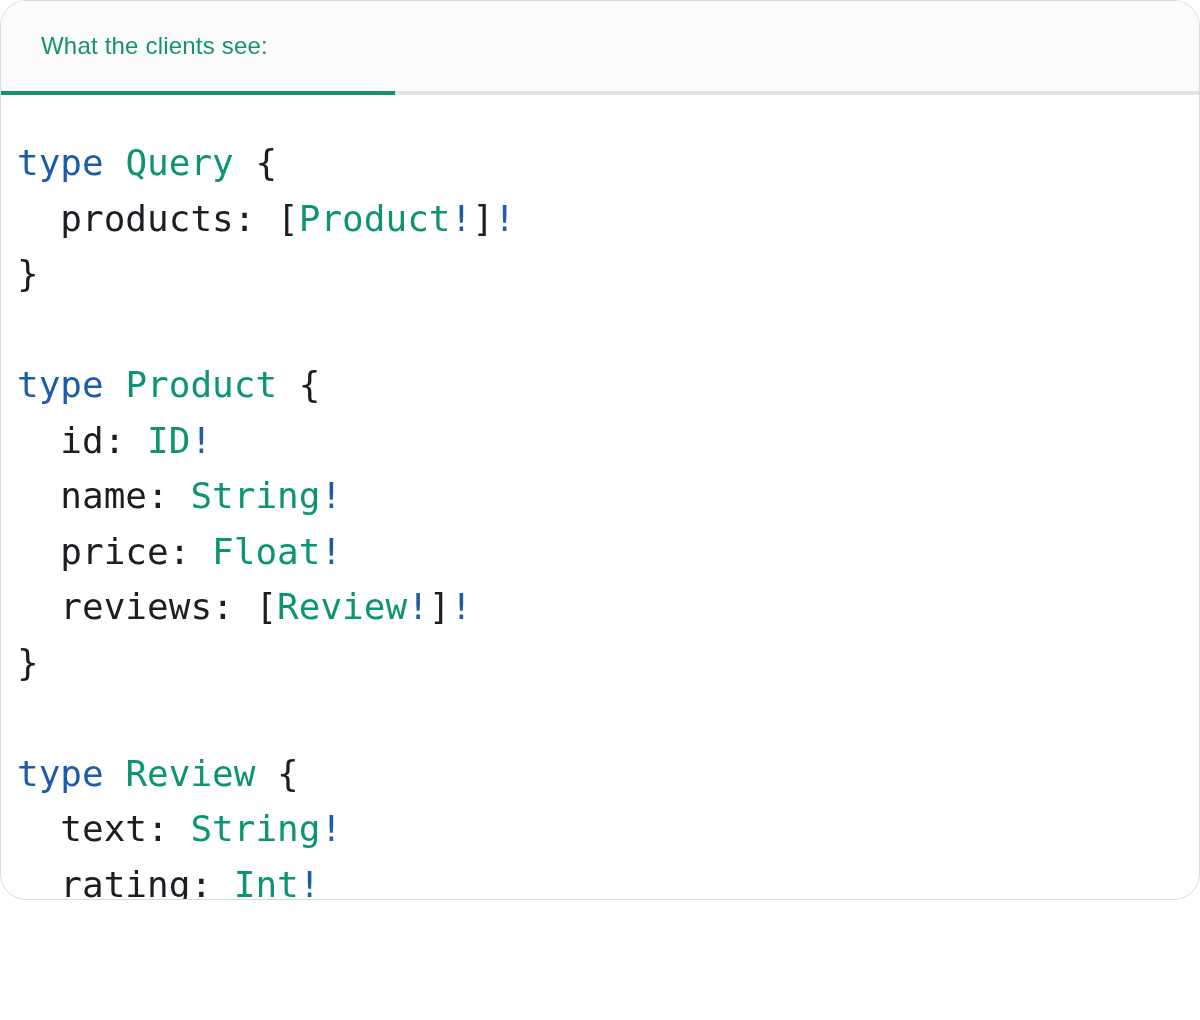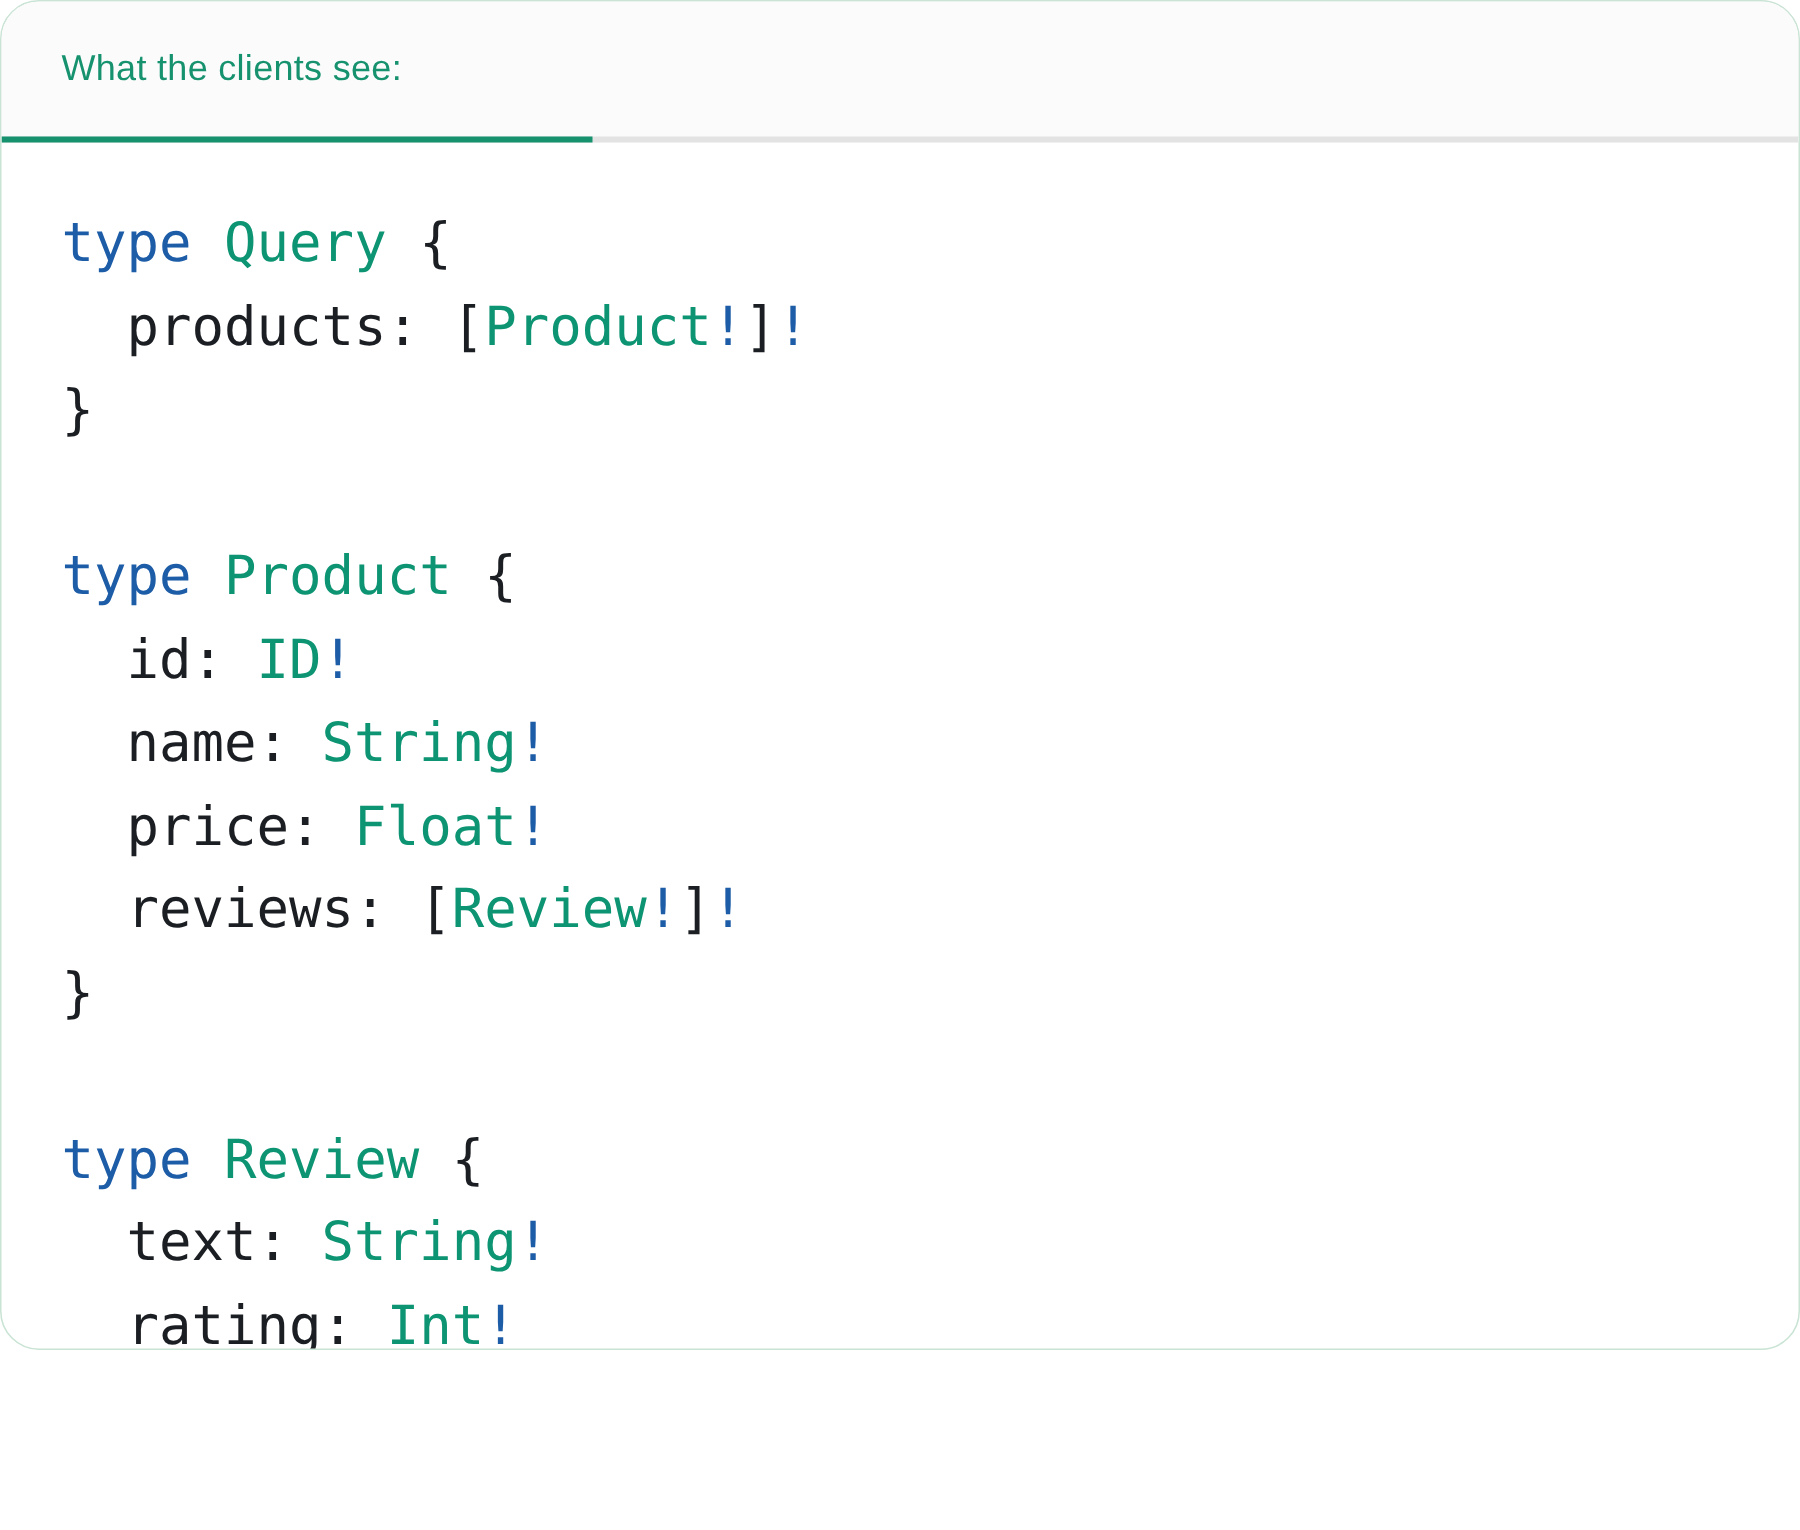--- a/index.html
+++ b/index.html
@@ -46,21 +46,21 @@
   }
   .tab-underline {
     position: absolute;
     left: 0;
     bottom: -4px;
     width: 394px;
     height: 4px;
     background: var(--accent-teal);
   }
   .code {
-    padding: 40px 30px 0 40px;
+    padding: 40px 30px 0 16px;
     font-family: "DejaVu Sans Mono", "Liberation Mono", monospace;
     font-size: 36px;
     line-height: 55.5px;
     font-weight: 500;
   }
   .code-line { white-space: pre; }
   .tok-kw    { color: var(--keyword-blue); }
   .tok-type  { color: var(--type-teal); }
   .tok-plain { color: var(--code-plain); }
 </style>

